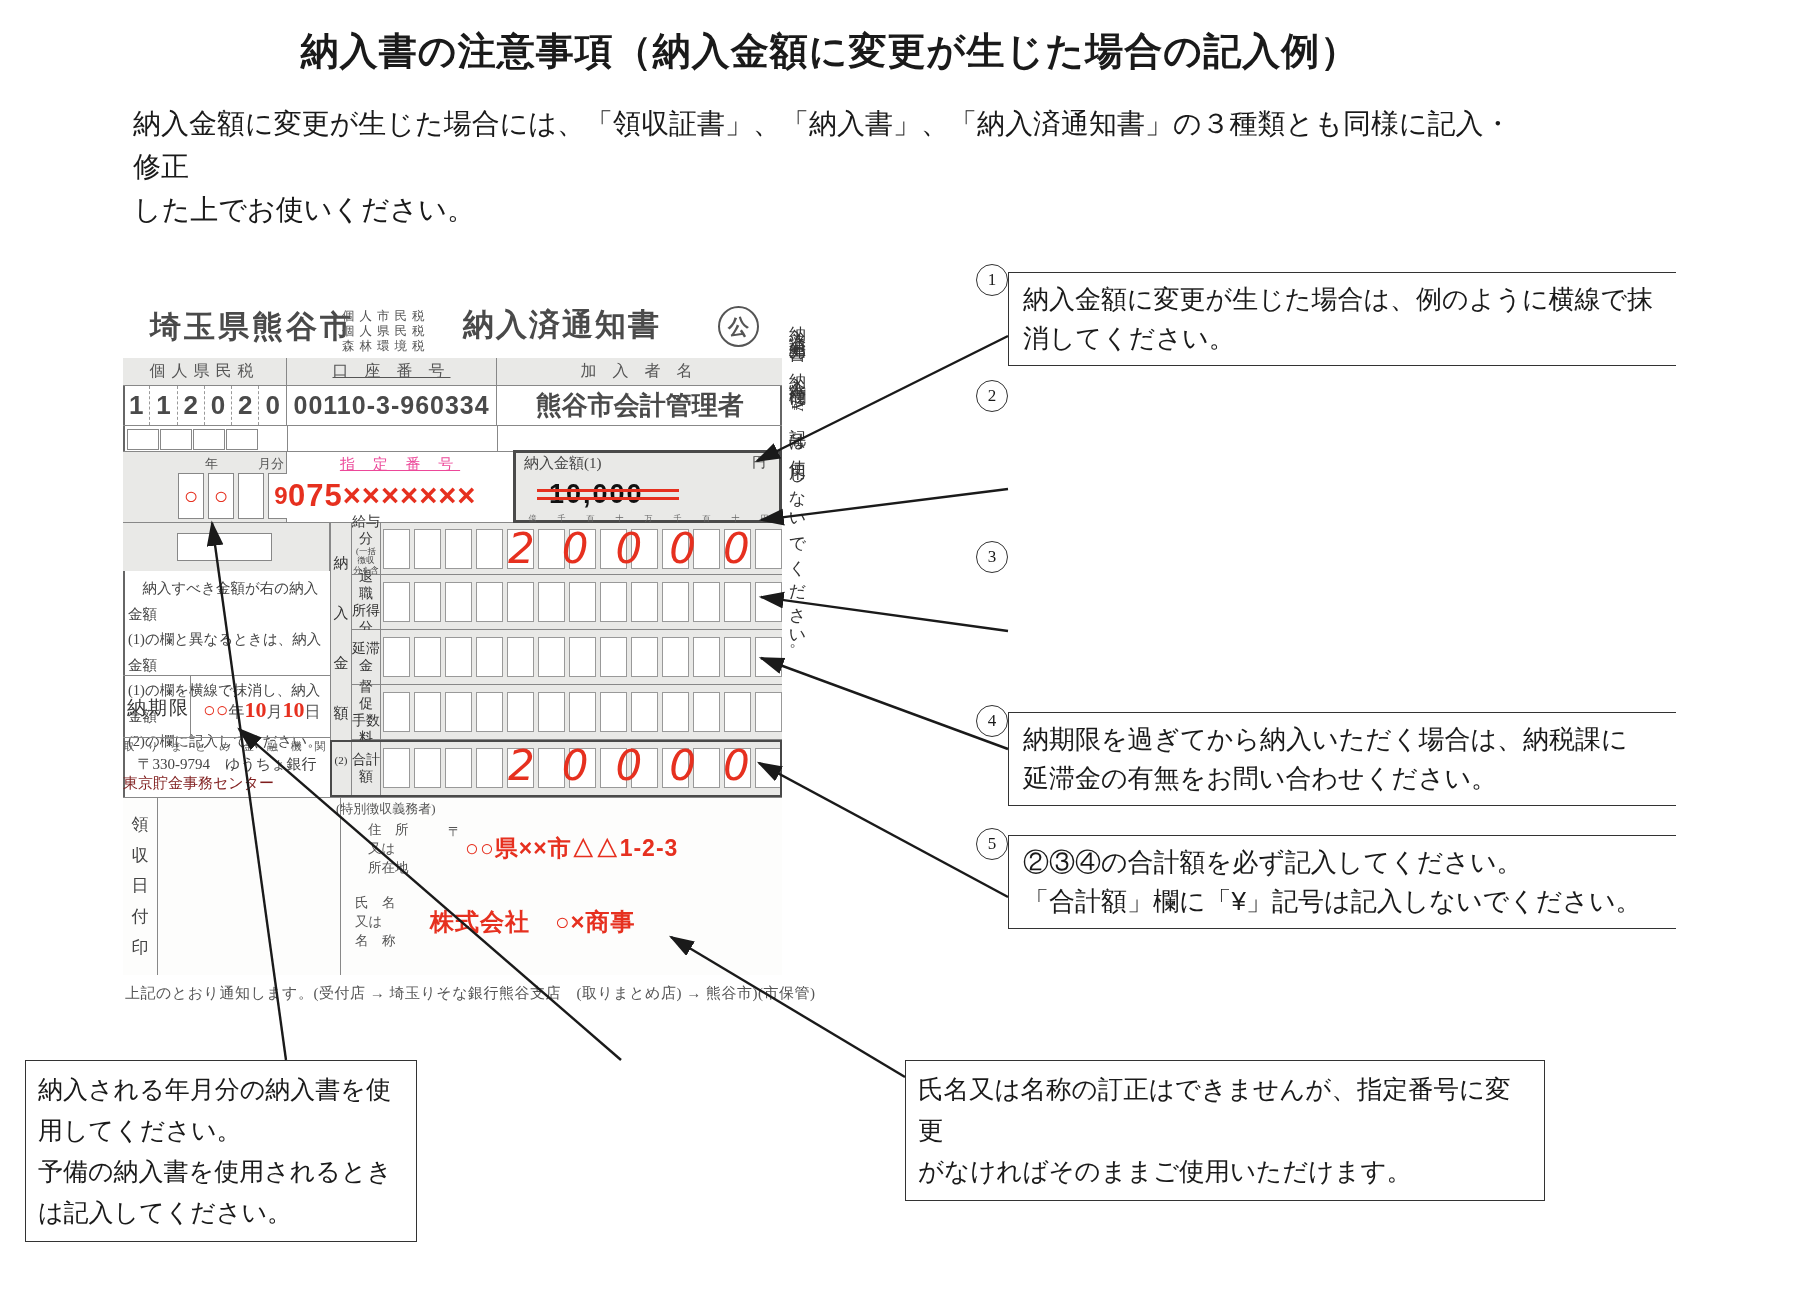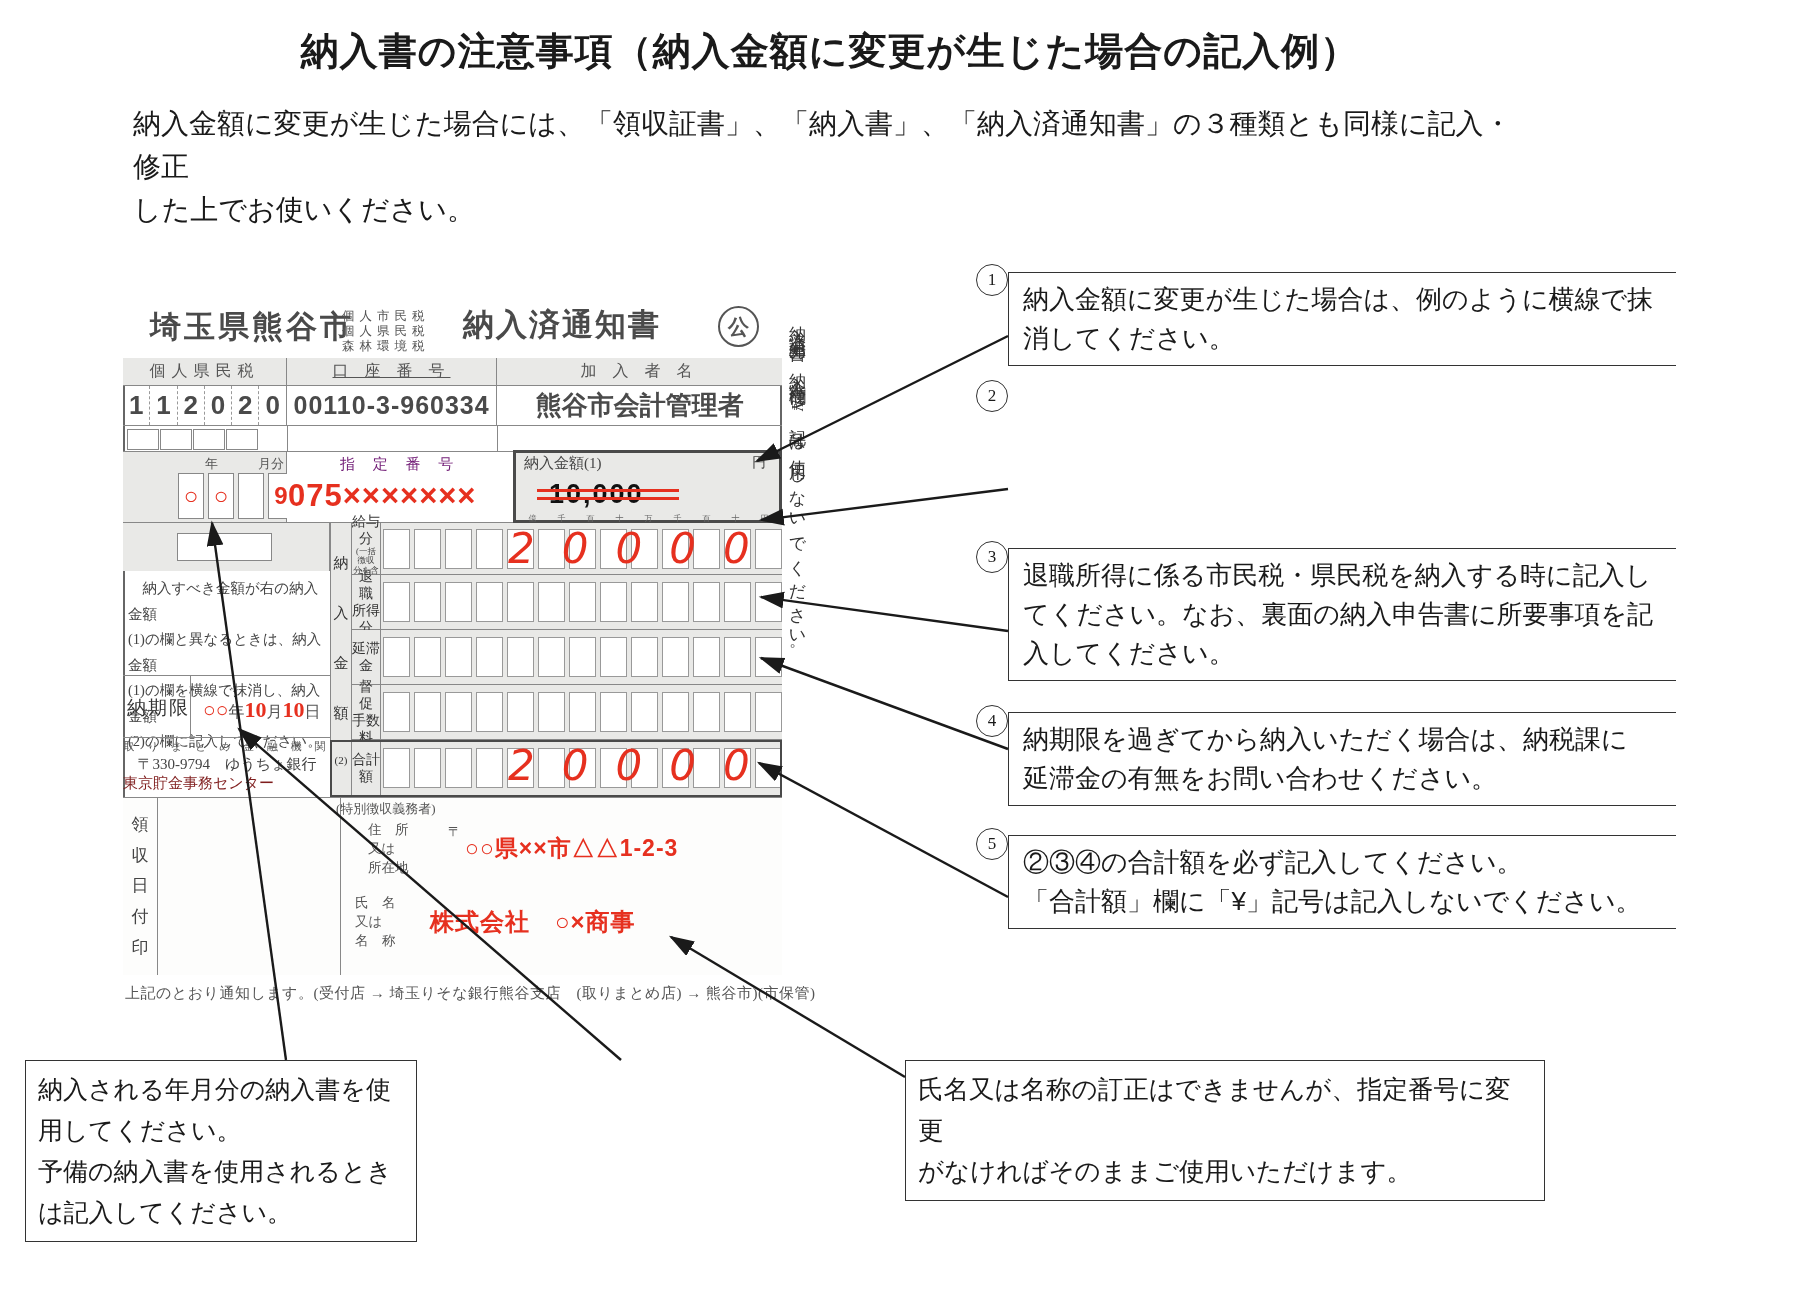--- a/index.html
+++ b/index.html
@@ -35,21 +35,21 @@
   .rowc .sb{position:absolute;top:3px;width:30px;height:19px;border:1px solid #888;background:#fff;}
   .vline{position:absolute;background:#888;width:1px;}
   
   .bandleft{left:123px;top:452px;width:164px;height:71px;background:#e9e9e7;border-right:1px solid #888;border-bottom:1px solid #888;box-sizing:border-box;}
   .ylab{left:205px;top:455px;font-size:13px;color:#555;font-family:"Liberation Serif",serif;}
   .mlab{left:258px;top:455px;font-size:13px;color:#555;font-family:"Liberation Serif",serif;}
   .ymboxes{left:178px;top:473px;display:flex;gap:4px;}
   .ymboxes .ch{width:24px;height:44px;border:1px solid #888;background:#fff;display:flex;align-items:center;justify-content:center;
                font-size:24px;font-weight:bold;}
   .bandmid{left:287px;top:452px;width:226px;height:71px;background:#fff;border-bottom:1px solid #888;box-sizing:border-box;}
-  .shiteilab{left:287px;top:455px;width:226px;text-align:center;font-size:15px;color:#701a75;letter-spacing:7px;font-family:"Liberation Serif",serif;}
+  .shiteilab{left:287px;top:455px;width:226px;text-align:center;font-size:15px;color:#ec4899;letter-spacing:7px;font-family:"Liberation Serif",serif;text-decoration:underline;}
   .shiteival{left:288px;top:478px;font-size:31px;font-weight:bold;letter-spacing:1px;}
   .money1{left:513px;top:450px;width:269px;height:73px;background:#e9e9e7;border:3px solid #4a4a4a;box-sizing:border-box;}
   .m1lab{left:524px;top:454px;font-size:15px;color:#444;font-family:"Liberation Serif",serif;}
   .m1yen{left:752px;top:454px;font-size:14px;color:#444;font-family:"Liberation Serif",serif;}
   .m1val{left:549px;top:479px;font-size:27px;font-weight:bold;color:#111;letter-spacing:2px;}
   .strike{position:absolute;height:3px;width:142px;left:537px;}
   
   .lctop{left:123px;top:523px;width:207px;height:48px;background:#e9e9e7;border-right:1px solid #888;box-sizing:border-box;}
   .lctopbox{left:177px;top:533px;width:93px;height:26px;border:1px solid #888;background:#fff;}
   .lcnote{left:128px;top:576px;width:200px;font-size:14.5px;line-height:25.5px;color:#444;
@@ -329,23 +329,20 @@
   <div class="abs nameval red" style="color: rgb(230, 48, 31);">株式会社　○×商事</div>
   <div class="abs formfooter">上記のとおり通知します。(受付店 → 埼玉りそな銀行熊谷支店　(取りまとめ店) → 熊谷市)(市保管)</div>
 
   <div class="abs sidenote">納入済通知書の納入金額欄に¥記号は使用しないでください。</div>
 
   <div class="abs anncircle" style="left:976px;top:264px">1</div>
   <div class="abs annbox" style="top:272px">納入金額に変更が生じた場合は、例のように横線で抹
 消してください。</div>
   <div class="abs anncircle" style="left:976px;top:380px">2</div>
   <div class="abs anncircle" style="left:976px;top:541px">3</div>
-  <div class="abs annbox" style="top:548px">退職所得に係る市民税・県民税を納入する時に記入し
-てください。なお、裏面の納入申告書に所要事項を記
-入してください。</div>
   <div class="abs anncircle" style="left:976px;top:705px">4</div>
   <div class="abs annbox" style="top:712px">納期限を過ぎてから納入いただく場合は、納税課に
 延滞金の有無をお問い合わせください。</div>
   <div class="abs anncircle" style="left:976px;top:828px">5</div>
   <div class="abs annbox" style="top:835px">②③④の合計額を必ず記入してください。
 「合計額」欄に「¥」記号は記入しないでください。</div>
 
   <div class="abs bnote" style="left:25px;top:1060px;width:392px">納入される年月分の納入書を使
 用してください。
 予備の納入書を使用されるとき

